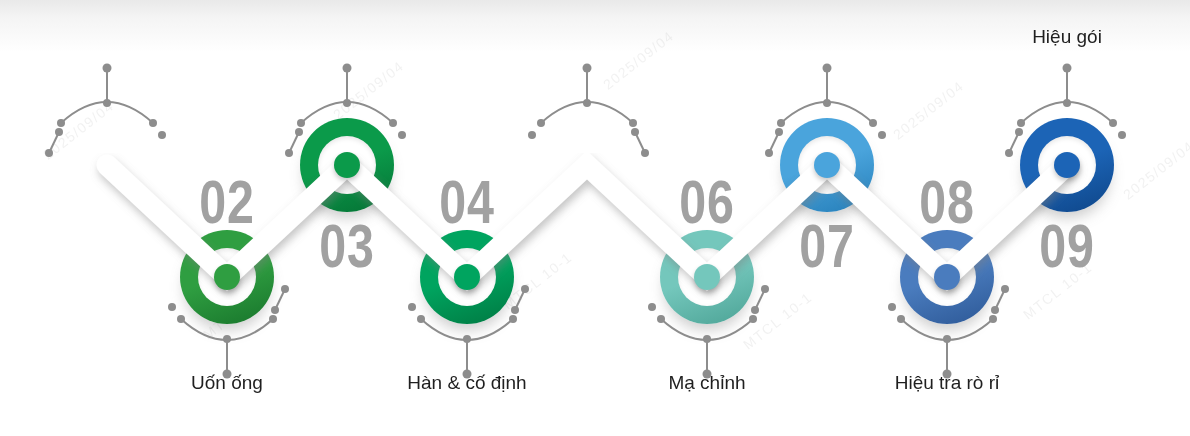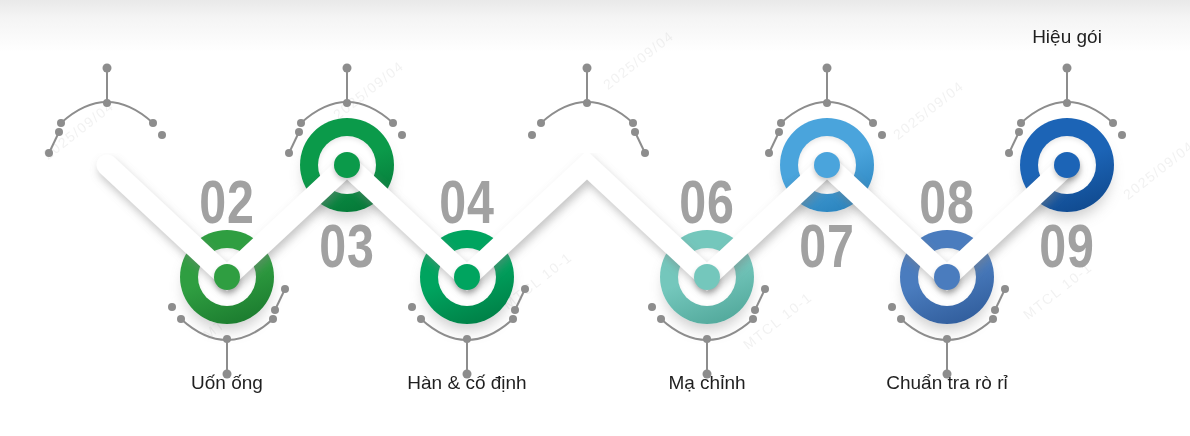--- a/index.html
+++ b/index.html
@@ -205,21 +205,21 @@
     <div class="ring"></div>
     <div class="dot"></div>
     <div class="num">06</div>
   </div>
   <div class="step top" style="--cx: 827px; --c: #4aa4dc; --cd: #2d86c0;">
     <div class="ring"></div>
     <div class="dot"></div>
     <div class="num">07</div>
   </div>
   <div class="step bottom" style="--cx: 947px; --c: #4a7cbe; --cd: #33609f;">
-    <div class="lbl">Chuẩn tra rò rỉ</div>
+    <div class="lbl">Hiệu tra rò rỉ</div>
     <div class="ring"></div>
     <div class="dot"></div>
     <div class="num">08</div>
   </div>
   <div class="step top" style="--cx: 1067px; --c: #1c64b6; --cd: #114c92;">
     <div class="lbl">Hiệu gói</div>
     <div class="ring"></div>
     <div class="dot"></div>
     <div class="num">09</div>
   </div>

